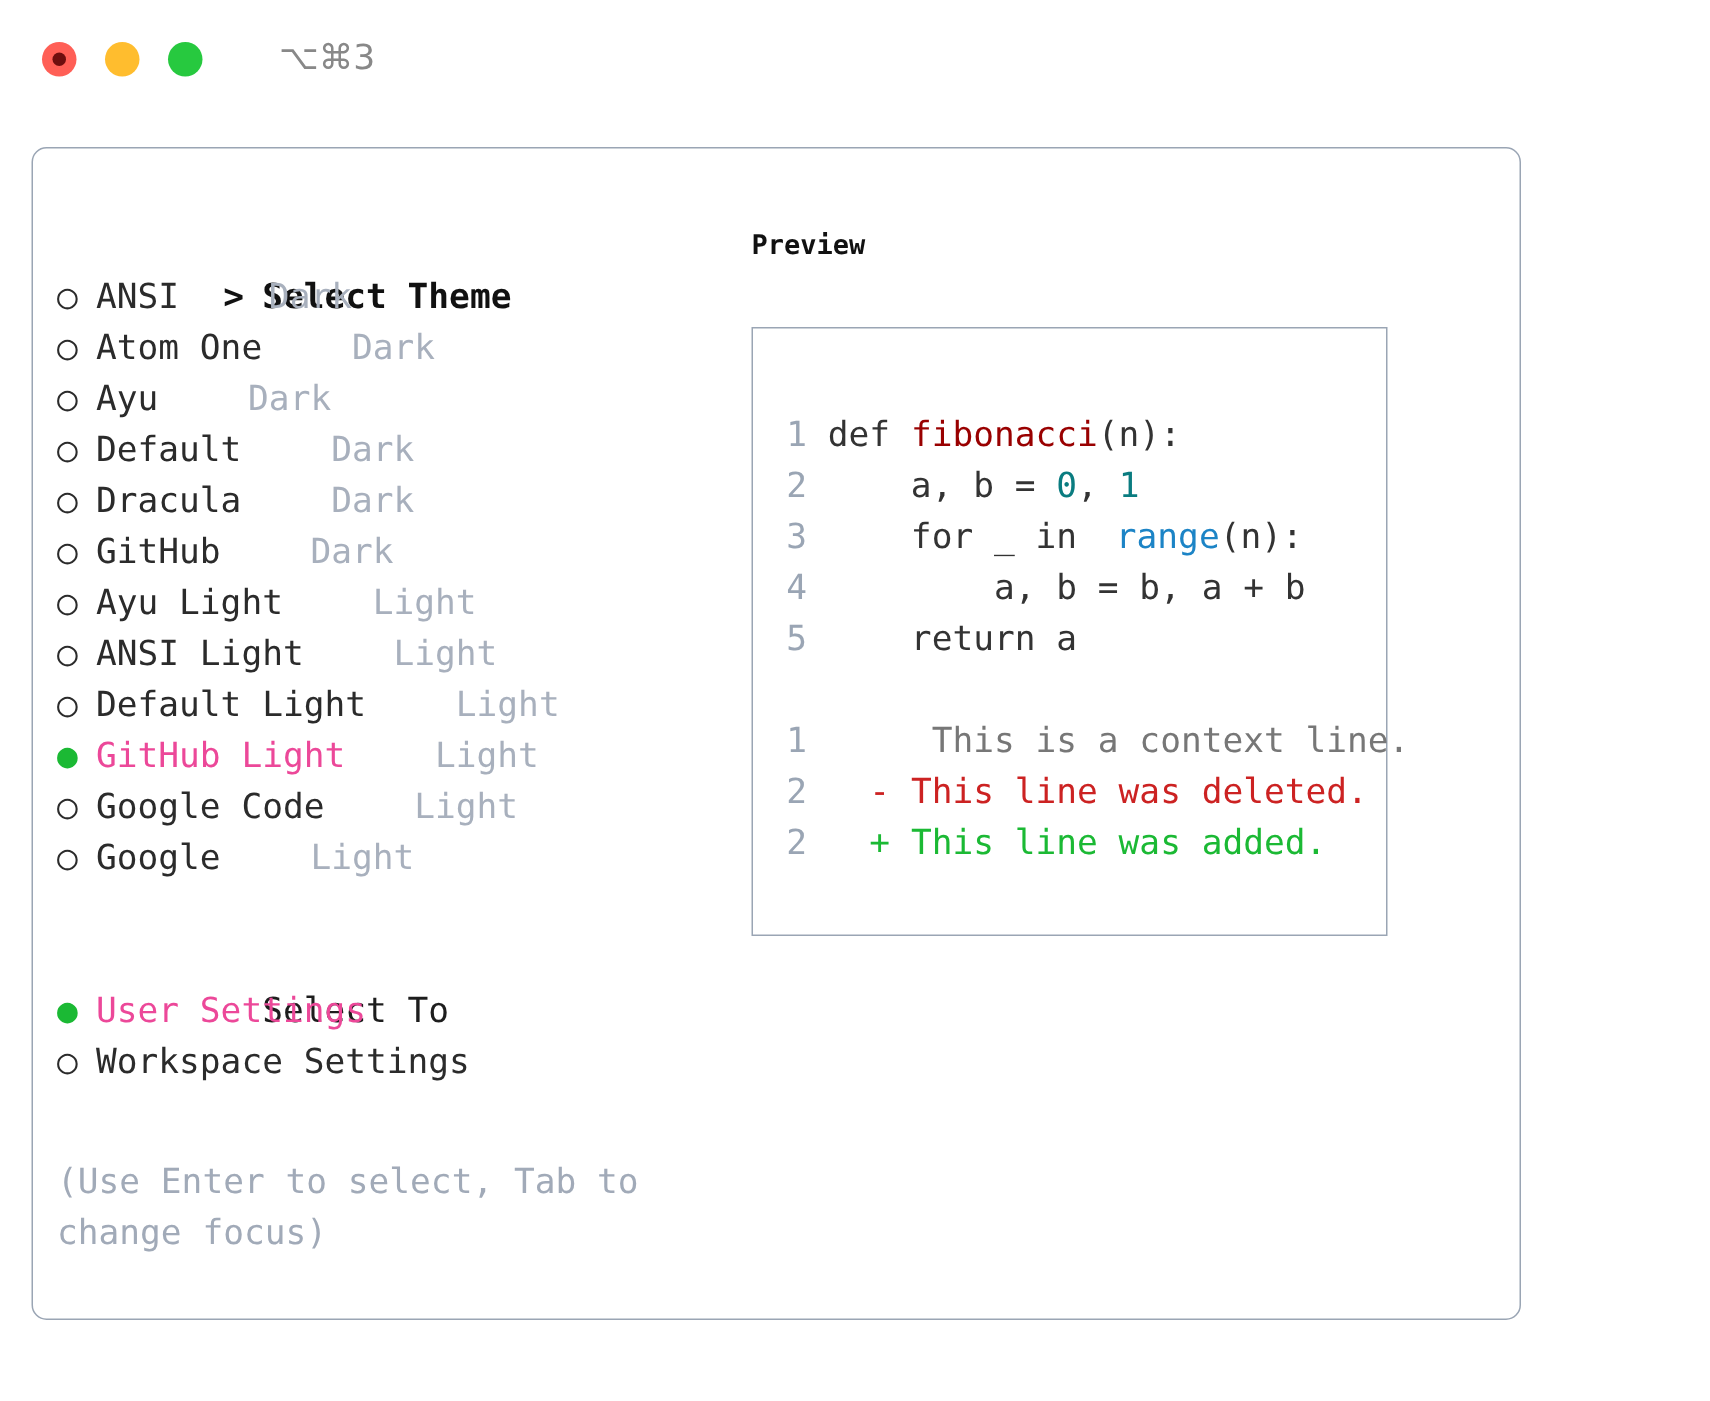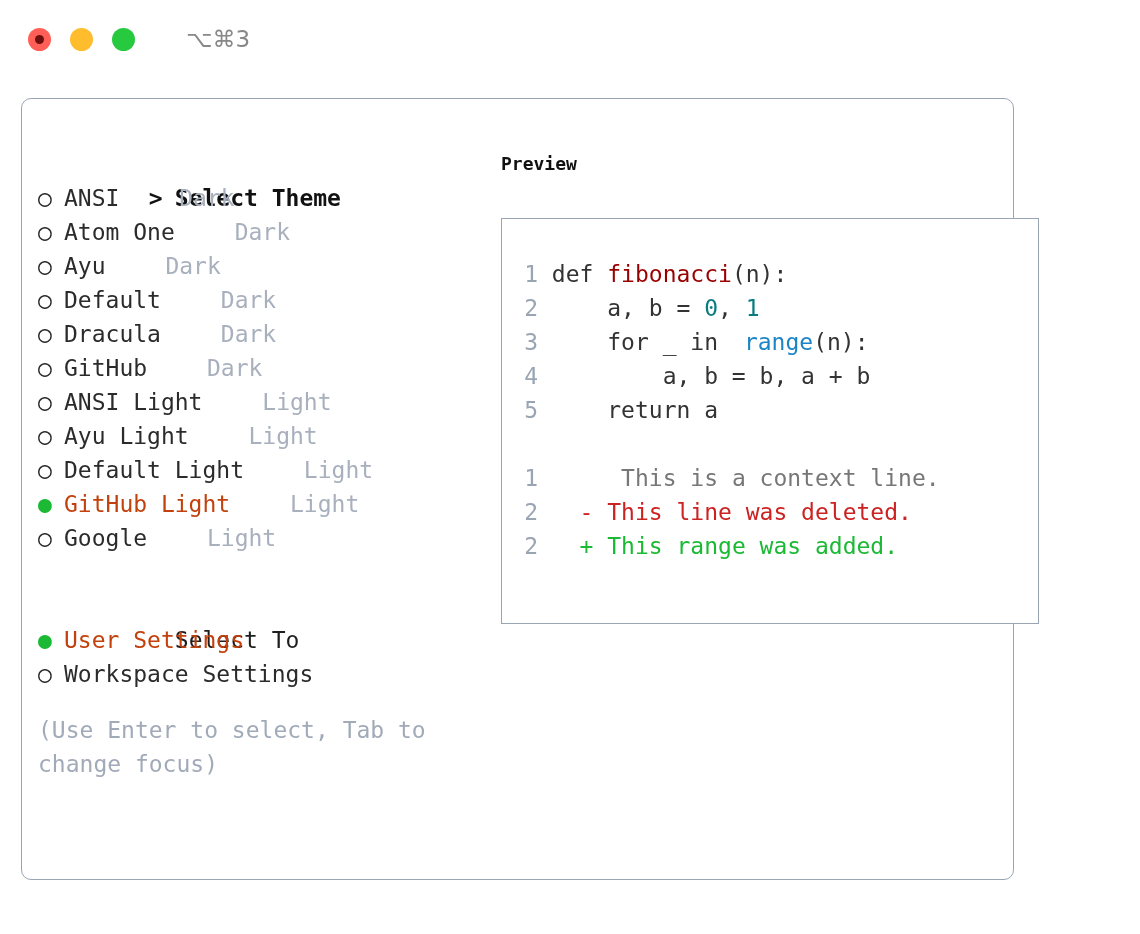--- a/index.html
+++ b/index.html
@@ -100,36 +100,37 @@
     color: #2b2b2b;
     font-size: 23px;
   }
   .marker.dot-filled { color: #1bb934; }
   .header-row {
     font-weight: bold;
     color: #111111;
   }
   .header-row .marker { font-weight: bold; color: #111111; }
   .name { color: #2b2b2b; }
-  .name.selected { color: #c2410c; }
+  .name.selected { color: #ec4899; }
   .cat { color: #a8b0bd; margin-left: 46px; }
 
   .spacer-sm { height: 34px; }
   .spacer-xs { height: 22px; }
 
   .section-header {
     height: 34px;
     line-height: 34px;
     font-size: 23px;
     color: #1d1d1d;
     white-space: pre;
   }
   .section-header .marker { color: transparent; }
 
   .hint {
+    margin-top: 24px;
     font-size: 23px;
     line-height: 34px;
     color: #a1aab8;
     width: 408px;
     white-space: pre-wrap;
   }
 
   
   .right-col {
     position: absolute;
@@ -139,26 +140,26 @@
   }
   .preview-title {
     font-size: 18px;
     font-weight: bold;
     color: #111111;
     line-height: 34px;
     height: 34px;
   }
   .preview-box {
     margin-top: 37px;
-    width: 538px;
+    width: 424px;
     height: 406px;
     border: 1.5px solid #9aa5b4;
     box-sizing: border-box;
     background: #ffffff;
-    padding: 38px 0 0 12px;
+    padding: 54px 0 0 12px;
   }
   .code-line {
     height: 34px;
     line-height: 34px;
     font-size: 23px;
     white-space: pre;
     color: #333333;
   }
   .lineno {
     display: inline-block;
@@ -199,24 +200,25 @@
         <span class="marker">&gt;</span><span>Select Theme</span>
       </div>
 
       <div id="theme-list">
           <div class="row"><span class="marker">○</span><span class="name">ANSI</span><span class="cat"> Dark</span></div>
           <div class="row"><span class="marker">○</span><span class="name">Atom One</span><span class="cat"> Dark</span></div>
           <div class="row"><span class="marker">○</span><span class="name">Ayu</span><span class="cat"> Dark</span></div>
           <div class="row"><span class="marker">○</span><span class="name">Default</span><span class="cat"> Dark</span></div>
           <div class="row"><span class="marker">○</span><span class="name">Dracula</span><span class="cat"> Dark</span></div>
           <div class="row"><span class="marker">○</span><span class="name">GitHub</span><span class="cat"> Dark</span></div>
+          <div class="row"><span class="marker">○</span><span class="name">Ayu Light</span><span class="cat"> Light</span></div>
           <div class="row"><span class="marker">○</span><span class="name">ANSI Light</span><span class="cat"> Light</span></div>
-          <div class="row"><span class="marker">○</span><span class="name">Ayu Light</span><span class="cat"> Light</span></div>
           <div class="row"><span class="marker">○</span><span class="name">Default Light</span><span class="cat"> Light</span></div>
           <div class="row"><span class="marker dot-filled">●</span><span class="name selected">GitHub Light</span><span class="cat"> Light</span></div>
+          <div class="row"><span class="marker">○</span><span class="name">Google Code</span><span class="cat"> Light</span></div>
           <div class="row"><span class="marker">○</span><span class="name">Google</span><span class="cat"> Light</span></div>
         </div>
 
       <div class="spacer-sm"></div>
 
       <div class="section-header">
         <span class="marker">○</span><span>Select To</span>
       </div>
 
       <div id="apply-list">
@@ -237,19 +239,19 @@
             <div class="code-line"><span class="lineno">1</span> <span class="tok-plain">def </span><span class="tok-fn">fibonacci</span><span class="tok-plain">(n):</span></div>
             <div class="code-line"><span class="lineno">2</span> <span class="tok-plain">    a, b = </span><span class="tok-num">0</span><span class="tok-plain">, </span><span class="tok-num">1</span></div>
             <div class="code-line"><span class="lineno">3</span> <span class="tok-plain">    for _ in </span><span class="tok-call">range</span><span class="tok-plain">(n):</span></div>
             <div class="code-line"><span class="lineno">4</span> <span class="tok-plain">        a, b = b, a + b</span></div>
             <div class="code-line"><span class="lineno">5</span> <span class="tok-plain">    return a</span></div>
           </div>
         <div class="code-gap"></div>
         <div id="diff-block">
             <div class="code-line"><span class="lineno">1</span>   <span class="diff-ctx"> </span><span class="diff-ctx">  This is a context line.</span></div>
             <div class="code-line"><span class="lineno">2</span>   <span class="diff-del">-</span><span class="diff-del"> This line was deleted.</span></div>
-            <div class="code-line"><span class="lineno">2</span>   <span class="diff-add">+</span><span class="diff-add"> This range was added.</span></div>
+            <div class="code-line"><span class="lineno">2</span>   <span class="diff-add">+</span><span class="diff-add"> This line was added.</span></div>
           </div>
       </div>
     </div>
 
   </div>
 </div>
 
 </body></html>

